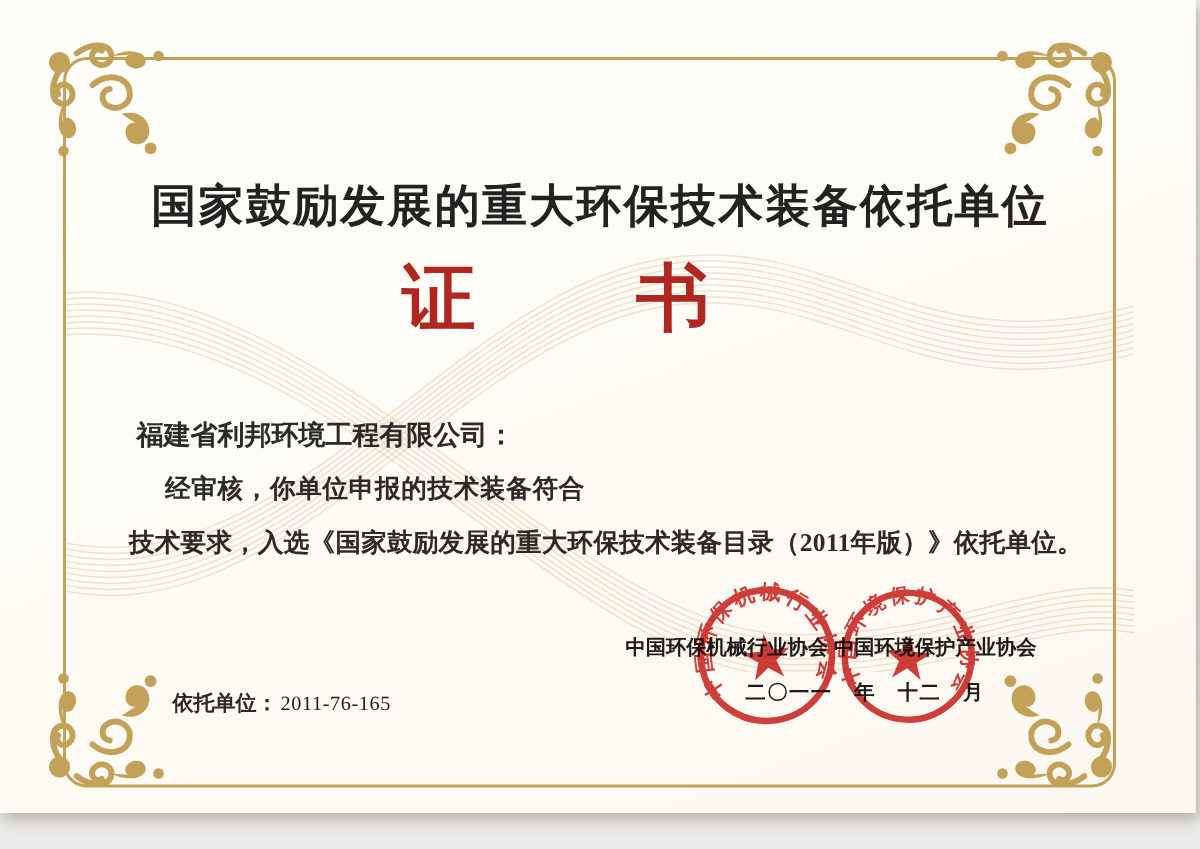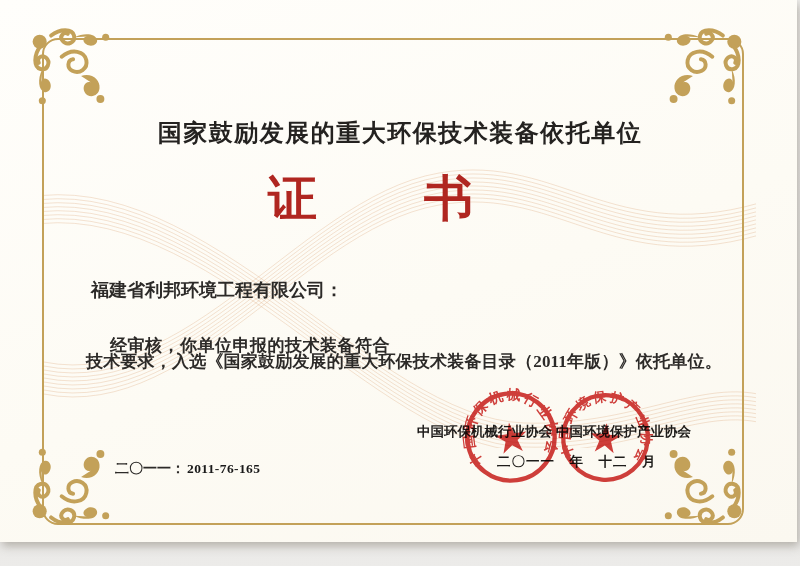--- a/index.html
+++ b/index.html
@@ -14,34 +14,34 @@
          border:2px solid #c3a159;border-radius:16px;}
   .corner{position:absolute;width:88px;height:88px;}
   .c-tl{left:30px;top:25px;}
   .c-tr{left:656px;top:25px;transform:scaleX(-1);}
   .c-bl{left:30px;top:440px;transform:scaleY(-1);}
   .c-br{left:656px;top:440px;transform:scale(-1,-1);}
   .waves{position:absolute;left:44px;top:118px;}
   .wave{stroke:#ddab7e;stroke-opacity:.33;stroke-width:1;fill:none;}
   
   .t{position:absolute;color:#2c2a28;font-weight:700;}
-  .title{left:0;top:117px;width:800px;text-align:center;font-size:24px;
+  .title{left:0;top:117px;width:800px;text-align:center;font-size:30px;
          letter-spacing:1.5px;color:#242220;}
   .subtitle{left:0;top:166px;width:800px;text-align:center;font-size:49px;
             letter-spacing:3px;color:#b02620;transform:translateX(-28px);white-space:pre;}
   .company{left:91px;top:278px;font-size:18px;}
-  .bodyline{left:110px;top:314px;display:flex;align-items:flex-end;font-size:17px;letter-spacing:.5px;margin-top:20px;}
+  .bodyline{left:110px;top:314px;display:flex;align-items:flex-end;font-size:17px;letter-spacing:.5px;}
   .blank-field{display:inline-block;width:306px;margin-left:10px;text-align:center;
                border-bottom:2px solid #4a4643;padding-bottom:3px;color:#3c3a37;font-size:16.5px;}
   .line3{left:86px;top:350px;width:670px;font-size:17px;letter-spacing:.2px;}
   .issuer-l{left:417px;top:423px;font-size:13.5px;color:#1d1b19;}
   .issuer-r{left:556px;top:423px;font-size:13.5px;color:#1d1b19;}
   .date{left:497px;top:453px;font-size:13.5px;letter-spacing:1px;white-space:pre;color:#1d1b19;}
   .certno{left:115px;top:460px;font-size:14px;display:flex;align-items:baseline;}
-  .certno .num{font-weight:700;font-size:13.5px;letter-spacing:.4px;margin-left:2px;
+  .certno .num{font-weight:400;font-size:13.5px;letter-spacing:.4px;margin-left:2px;
                font-family:"Liberation Serif",serif;color:#1a1a1a;}
   .seal{position:absolute;opacity:.9;mix-blend-mode:multiply;}
   .seal-l{left:462px;top:388px;transform:rotate(-8deg);}
   .seal-r{left:558px;top:390px;transform:rotate(5deg);}
   .seal text{font-family:"Liberation Serif","DejaVu Serif",serif;font-weight:700;}
 </style>
 </head>
 <body>
 
 <svg width="0" height="0" style="position:absolute" aria-hidden="true">
@@ -110,21 +110,21 @@
       <span>经审核，你单位申报的技术装备符合</span>
     </div>
 
     <div class="t line3">技术要求，入选《国家鼓励发展的重大环保技术装备目录（2011年版）》依托单位。</div>
 
     <div class="t issuer-l">中国环保机械行业协会</div>
     <div class="t issuer-r">中国环境保护产业协会</div>
     <div class="t date">二〇一一　年　十二　月</div>
 
     <div class="t certno">
-      <span>二〇一一：</span>
+      <span>依托单位：</span>
       <span class="num">2011-76-165</span>
     </div>
 
     <svg class="seal seal-l" width="98" height="98" viewBox="0 0 100 100">
       <circle cx="50" cy="50" r="44.5" fill="none" stroke="#cc2a27" stroke-width="4.5"></circle>
       <path id="arcL" d="M 20 73 A 38 38 0 1 1 80 73" fill="none"></path>
       <text font-size="14" fill="#cc2a27">
         <textPath href="#arcL" startOffset="2" textLength="164" lengthAdjust="spacing-and-glyphs">中国环保机械行业协会</textPath>
       </text>
       <polygon fill="#cc2a27" points="50,35 53.8,46.7 66.2,46.7 56.2,54 60,65.8 50,58.5 40,65.8 43.8,54 33.8,46.7 46.2,46.7"></polygon>

